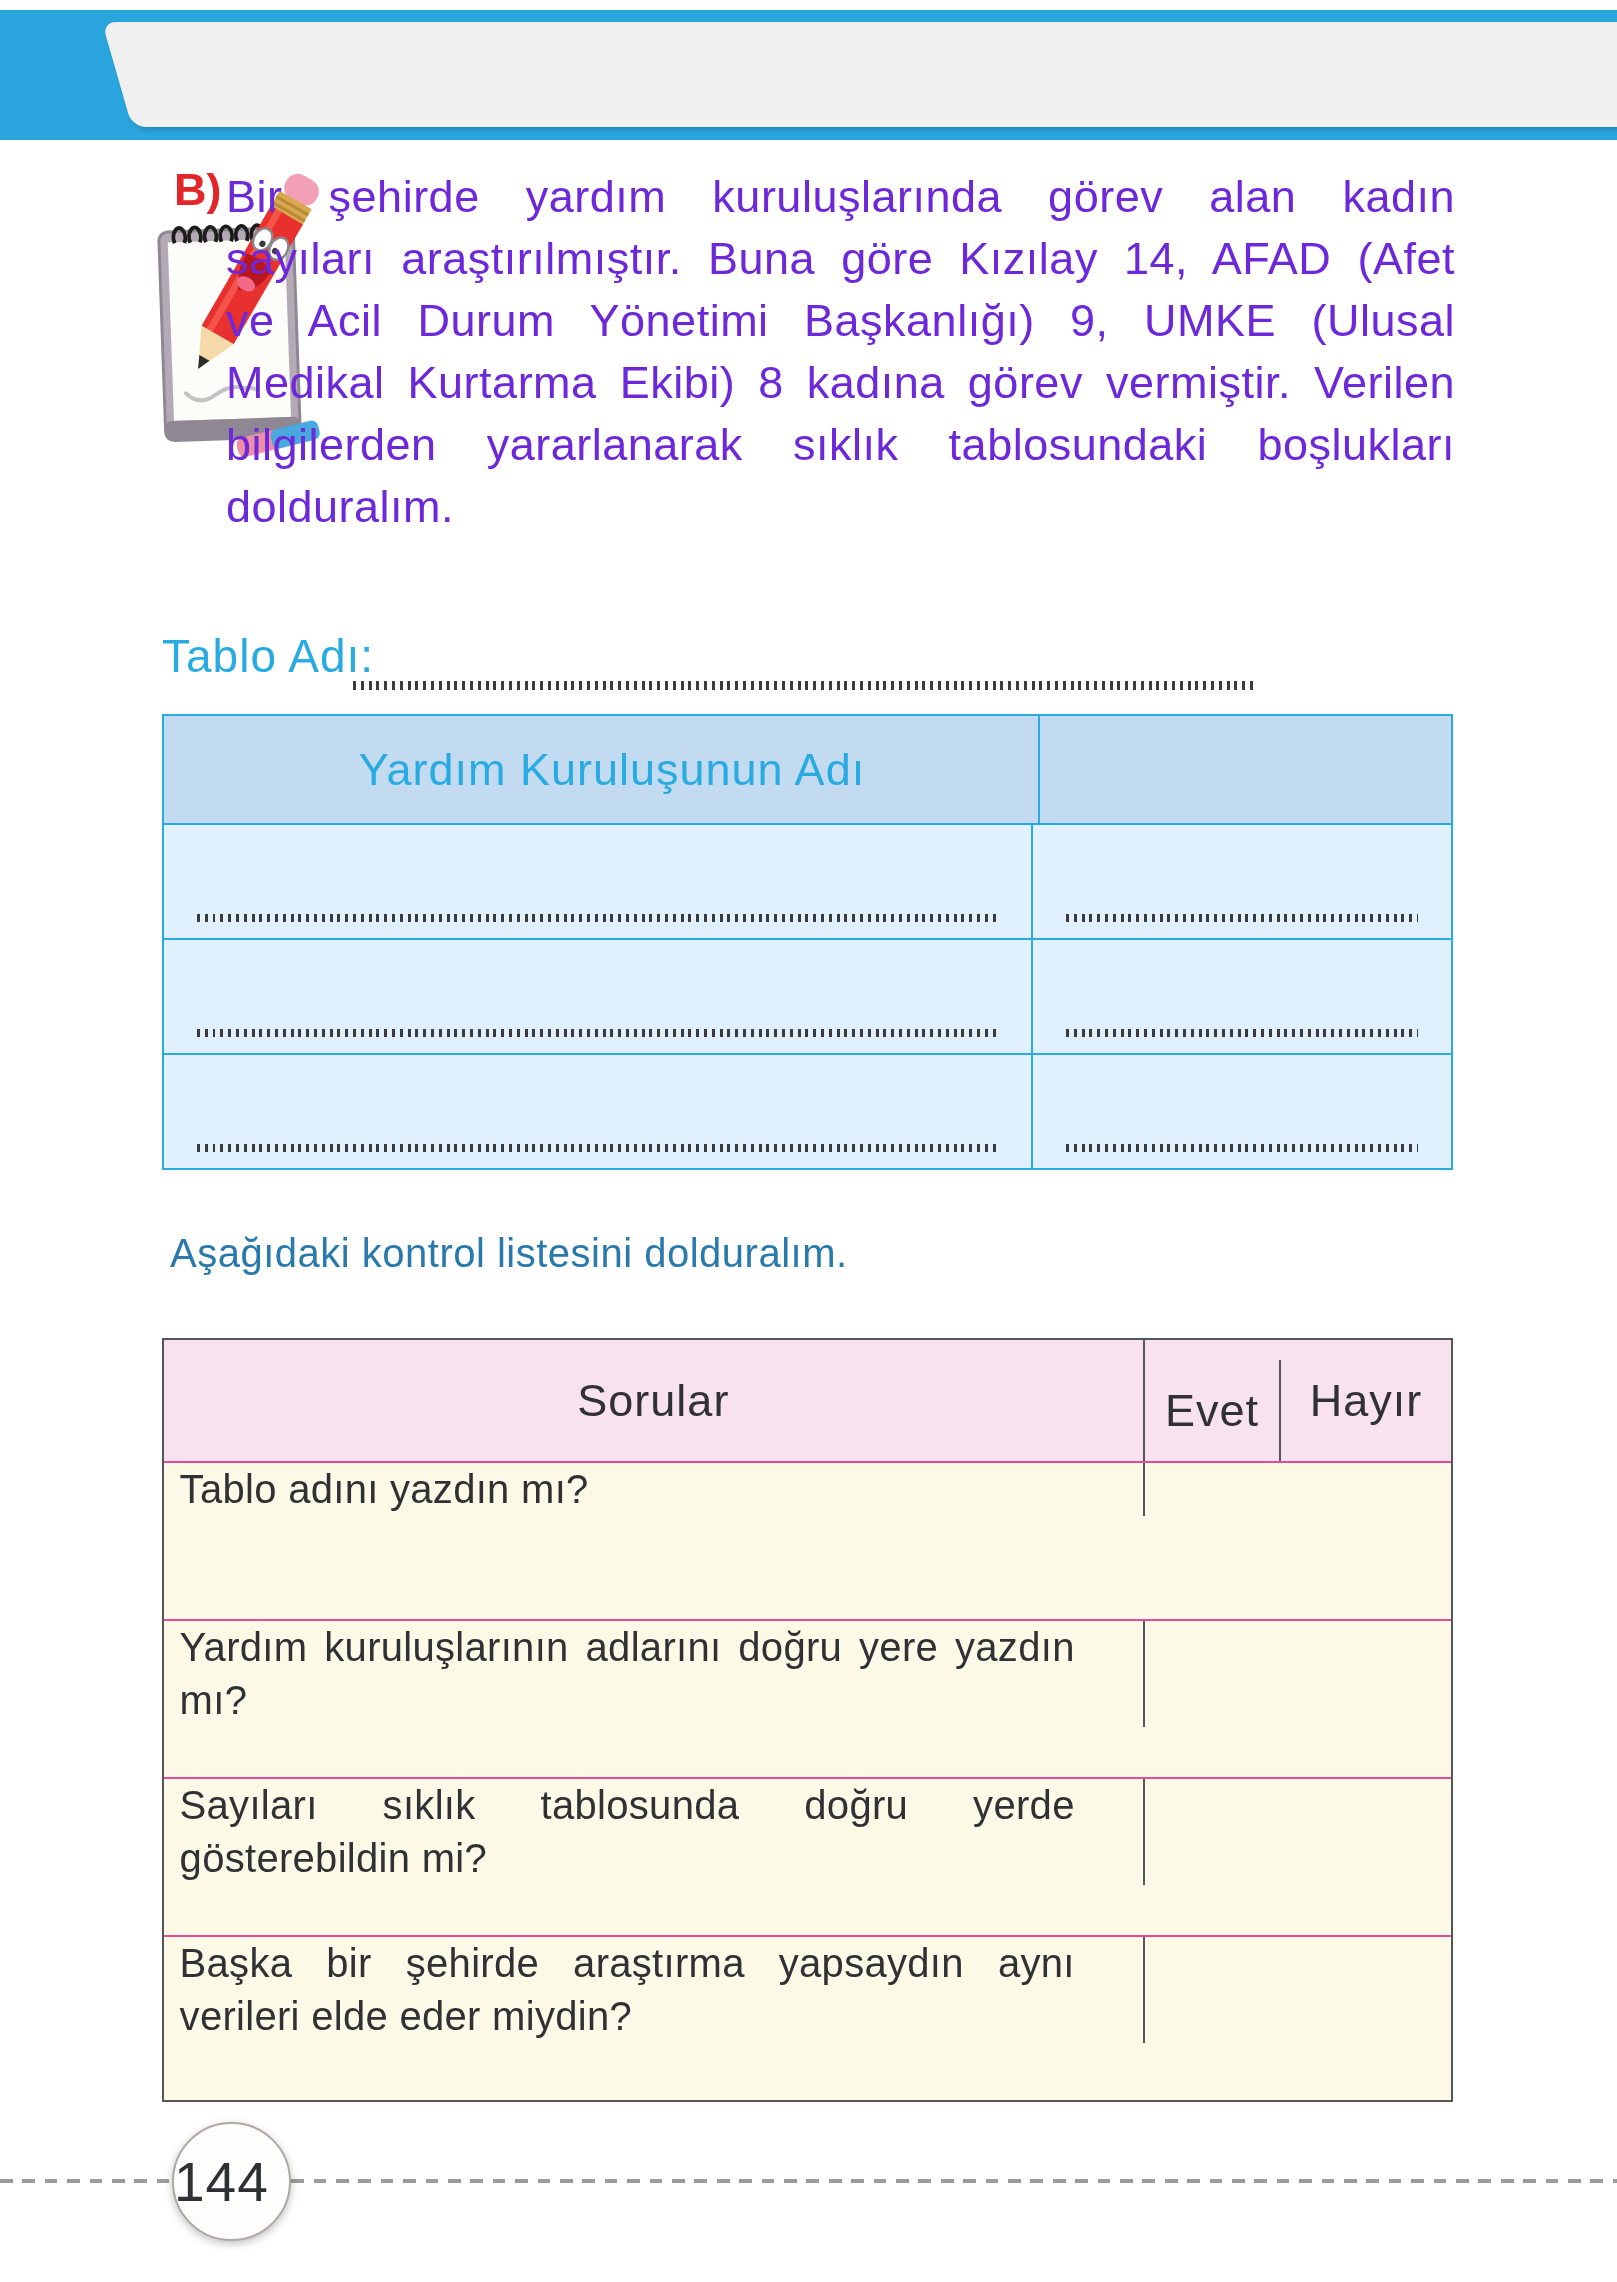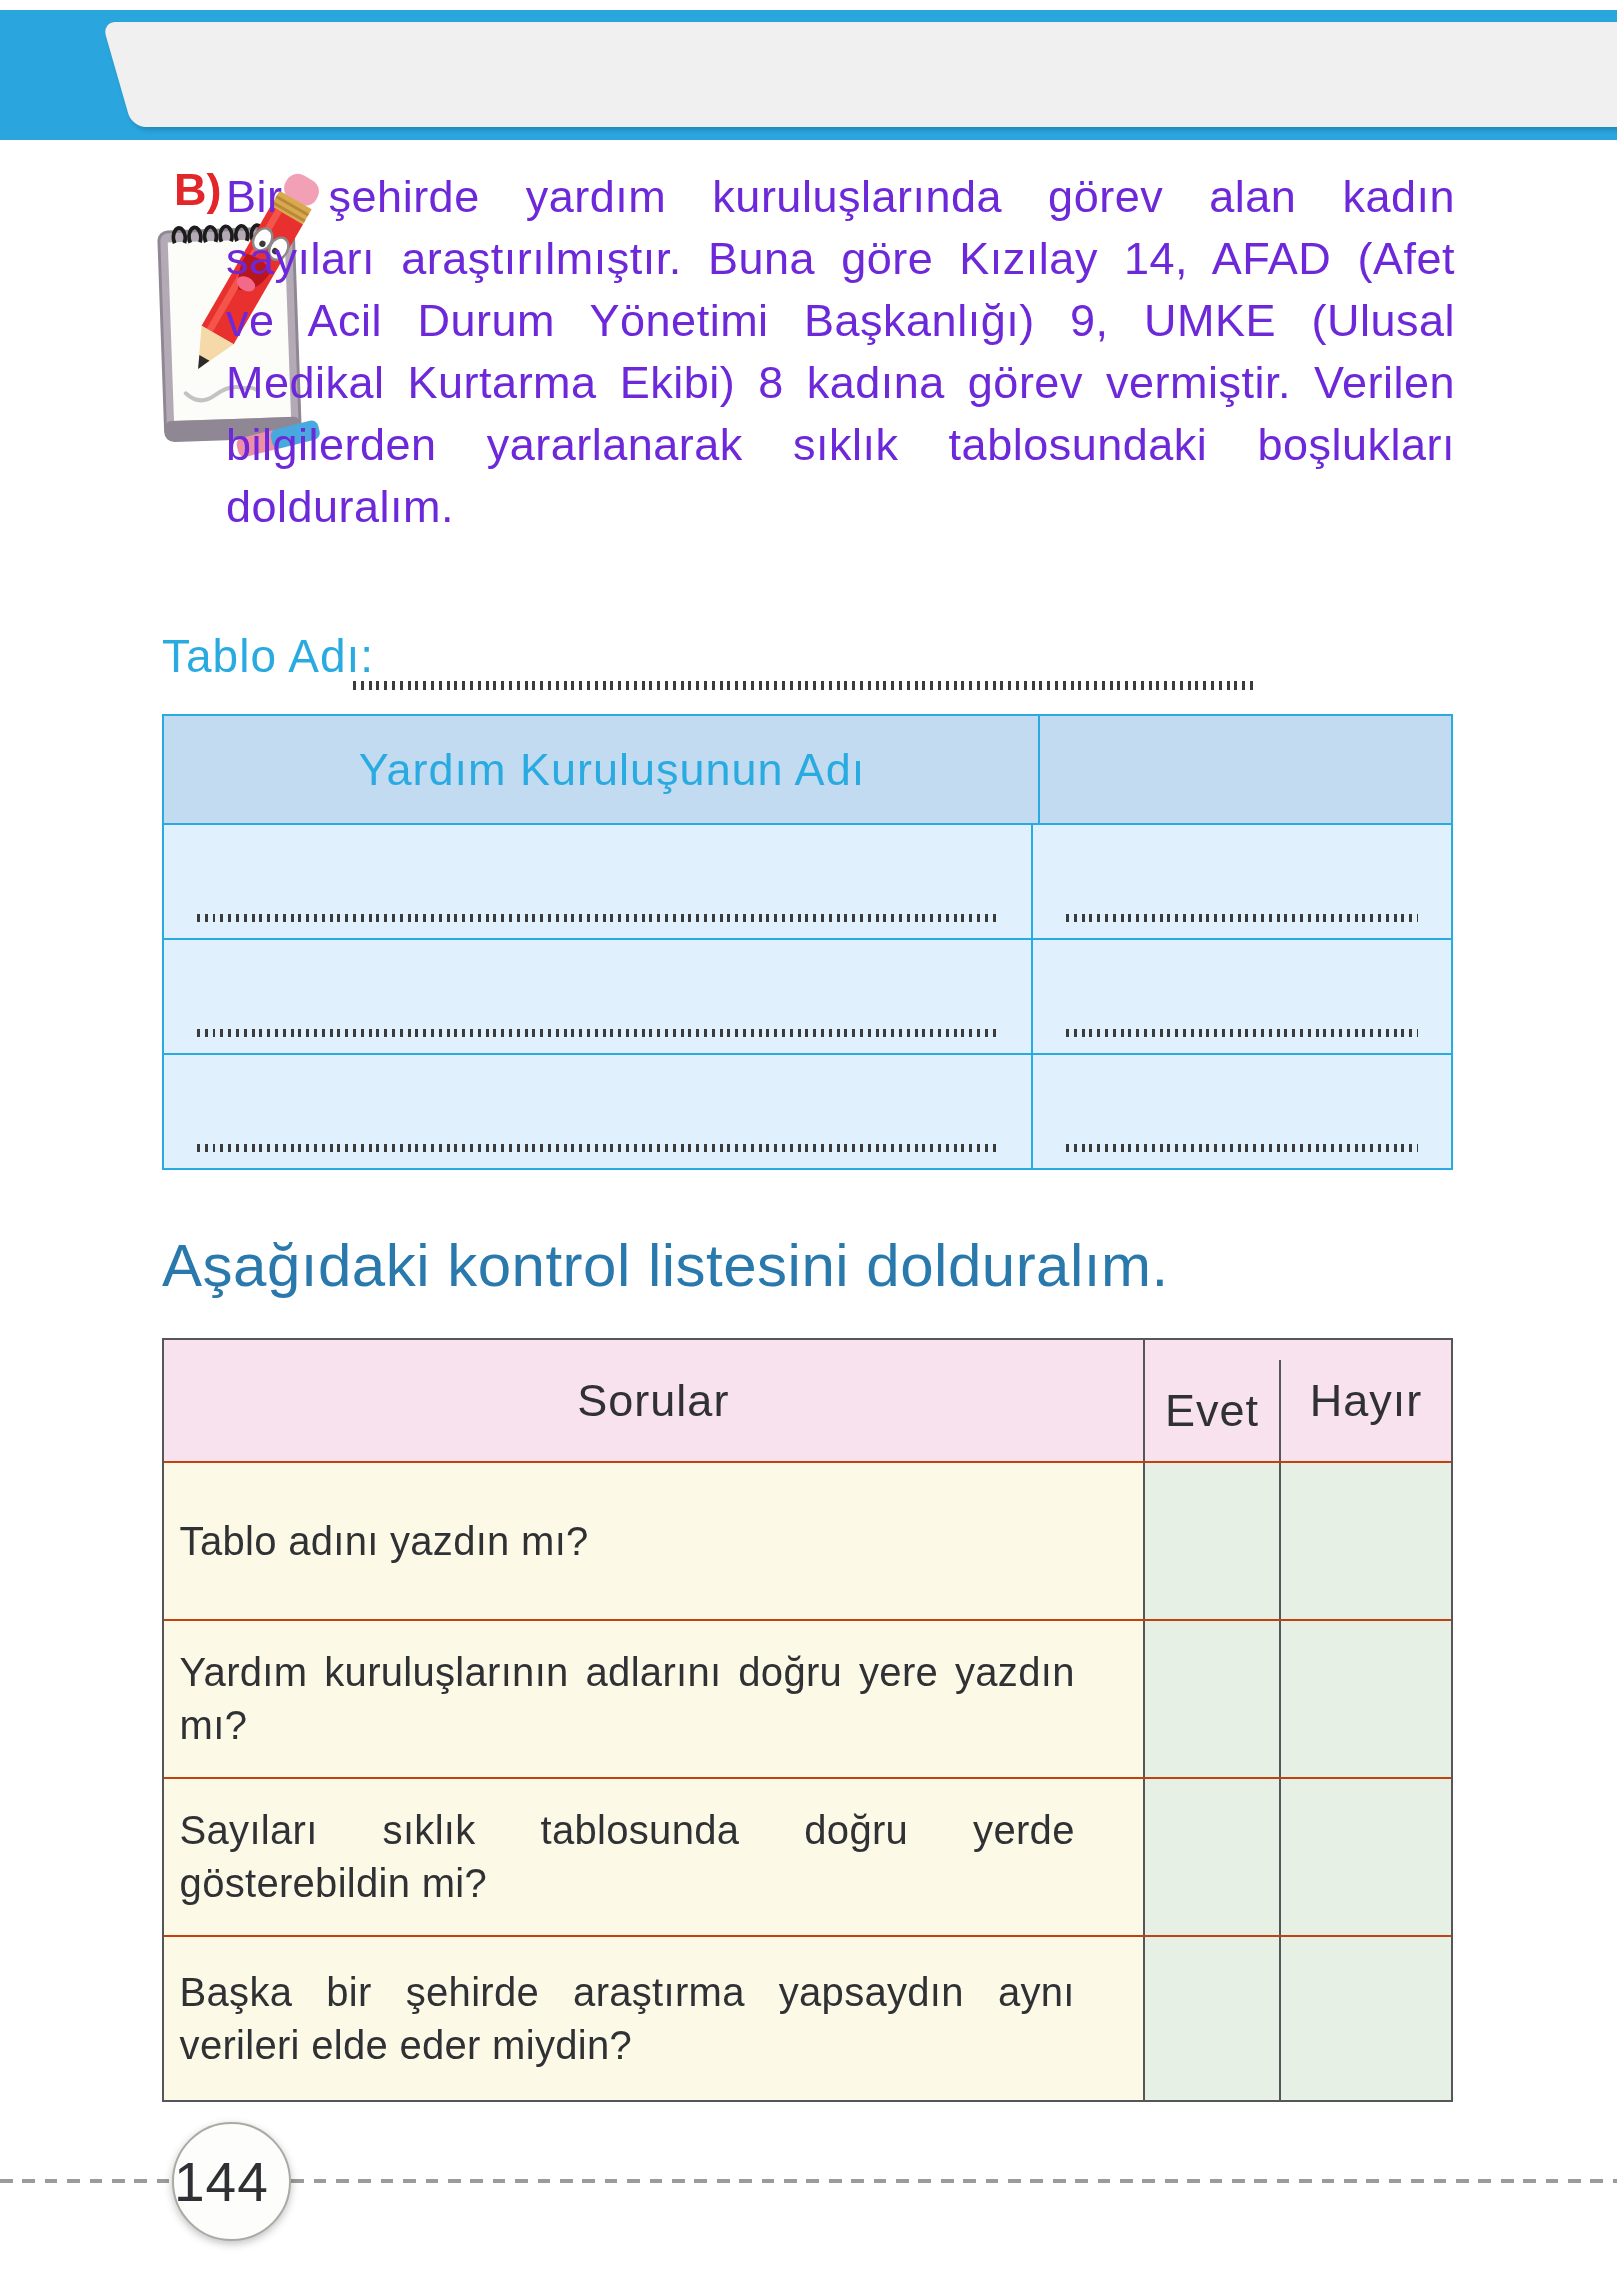--- a/index.html
+++ b/index.html
@@ -37,31 +37,31 @@
     font-size:45px;color:#29abe2;letter-spacing:1px;box-sizing:border-box;
   }
   .freq-c1{width:67.5%;border-right:2px solid #29abe2;}
   .freq-c2{width:32.5%;}
   .freq-row{display:flex;height:113px;border-bottom:2px solid #29abe2;}
   .freq-row:last-child{border-bottom:none;}
   .freq-cell{position:relative;box-sizing:border-box;}
   .freq-cell .blank{position:absolute;left:33px;right:33px;bottom:15.6px;height:8.8px;}
 
   
-  .check-intro{position:absolute;left:162px;top:1231px;font-size:60px;color:#2a79ad;letter-spacing:0.5px;}
+  .check-intro{position:absolute;left:170px;top:1231px;font-size:40px;color:#2a79ad;letter-spacing:0.5px;}
   .check{position:absolute;left:162px;top:1338px;width:1291px;border:2.9px solid #55565a;box-sizing:border-box;background:#fcfae6;}
   .check-header{display:flex;height:121px;background:#f8e2ed;}
   .check-header-cell{
     display:flex;align-items:center;justify-content:center;
     font-size:45px;color:#303135;box-sizing:border-box;letter-spacing:1px;
   }
   .ch-c1{width:76.2%;border-right:2px solid #55565a;}
   .ch-c2{width:10.6%;border-right:2px solid #55565a;margin-top:20px;}
   .ch-c3{width:13.2%;}
-  .check-row{display:flex;height:156px;border-top:2px solid #c2410c;}
+  .check-row{display:flex;height:156px;border-top:2px solid #ec4899;flex-direction:column;}
   .check-row.tall{height:163px;}
   .q-cell{
     width:76.2%;box-sizing:border-box;background:#fcfae6;border-right:2px solid #55565a;
     display:flex;align-items:center;padding:0 68px 0 15.6px;
     font-size:40px;line-height:1.32;color:#303135;text-align:justify;letter-spacing:0.3px;
   }
   .a-cell{width:10.6%;box-sizing:border-box;background:#e7f0e5;border-right:2px solid #55565a;}
   .a-cell.last{width:13.2%;border-right:none;}
 
   

